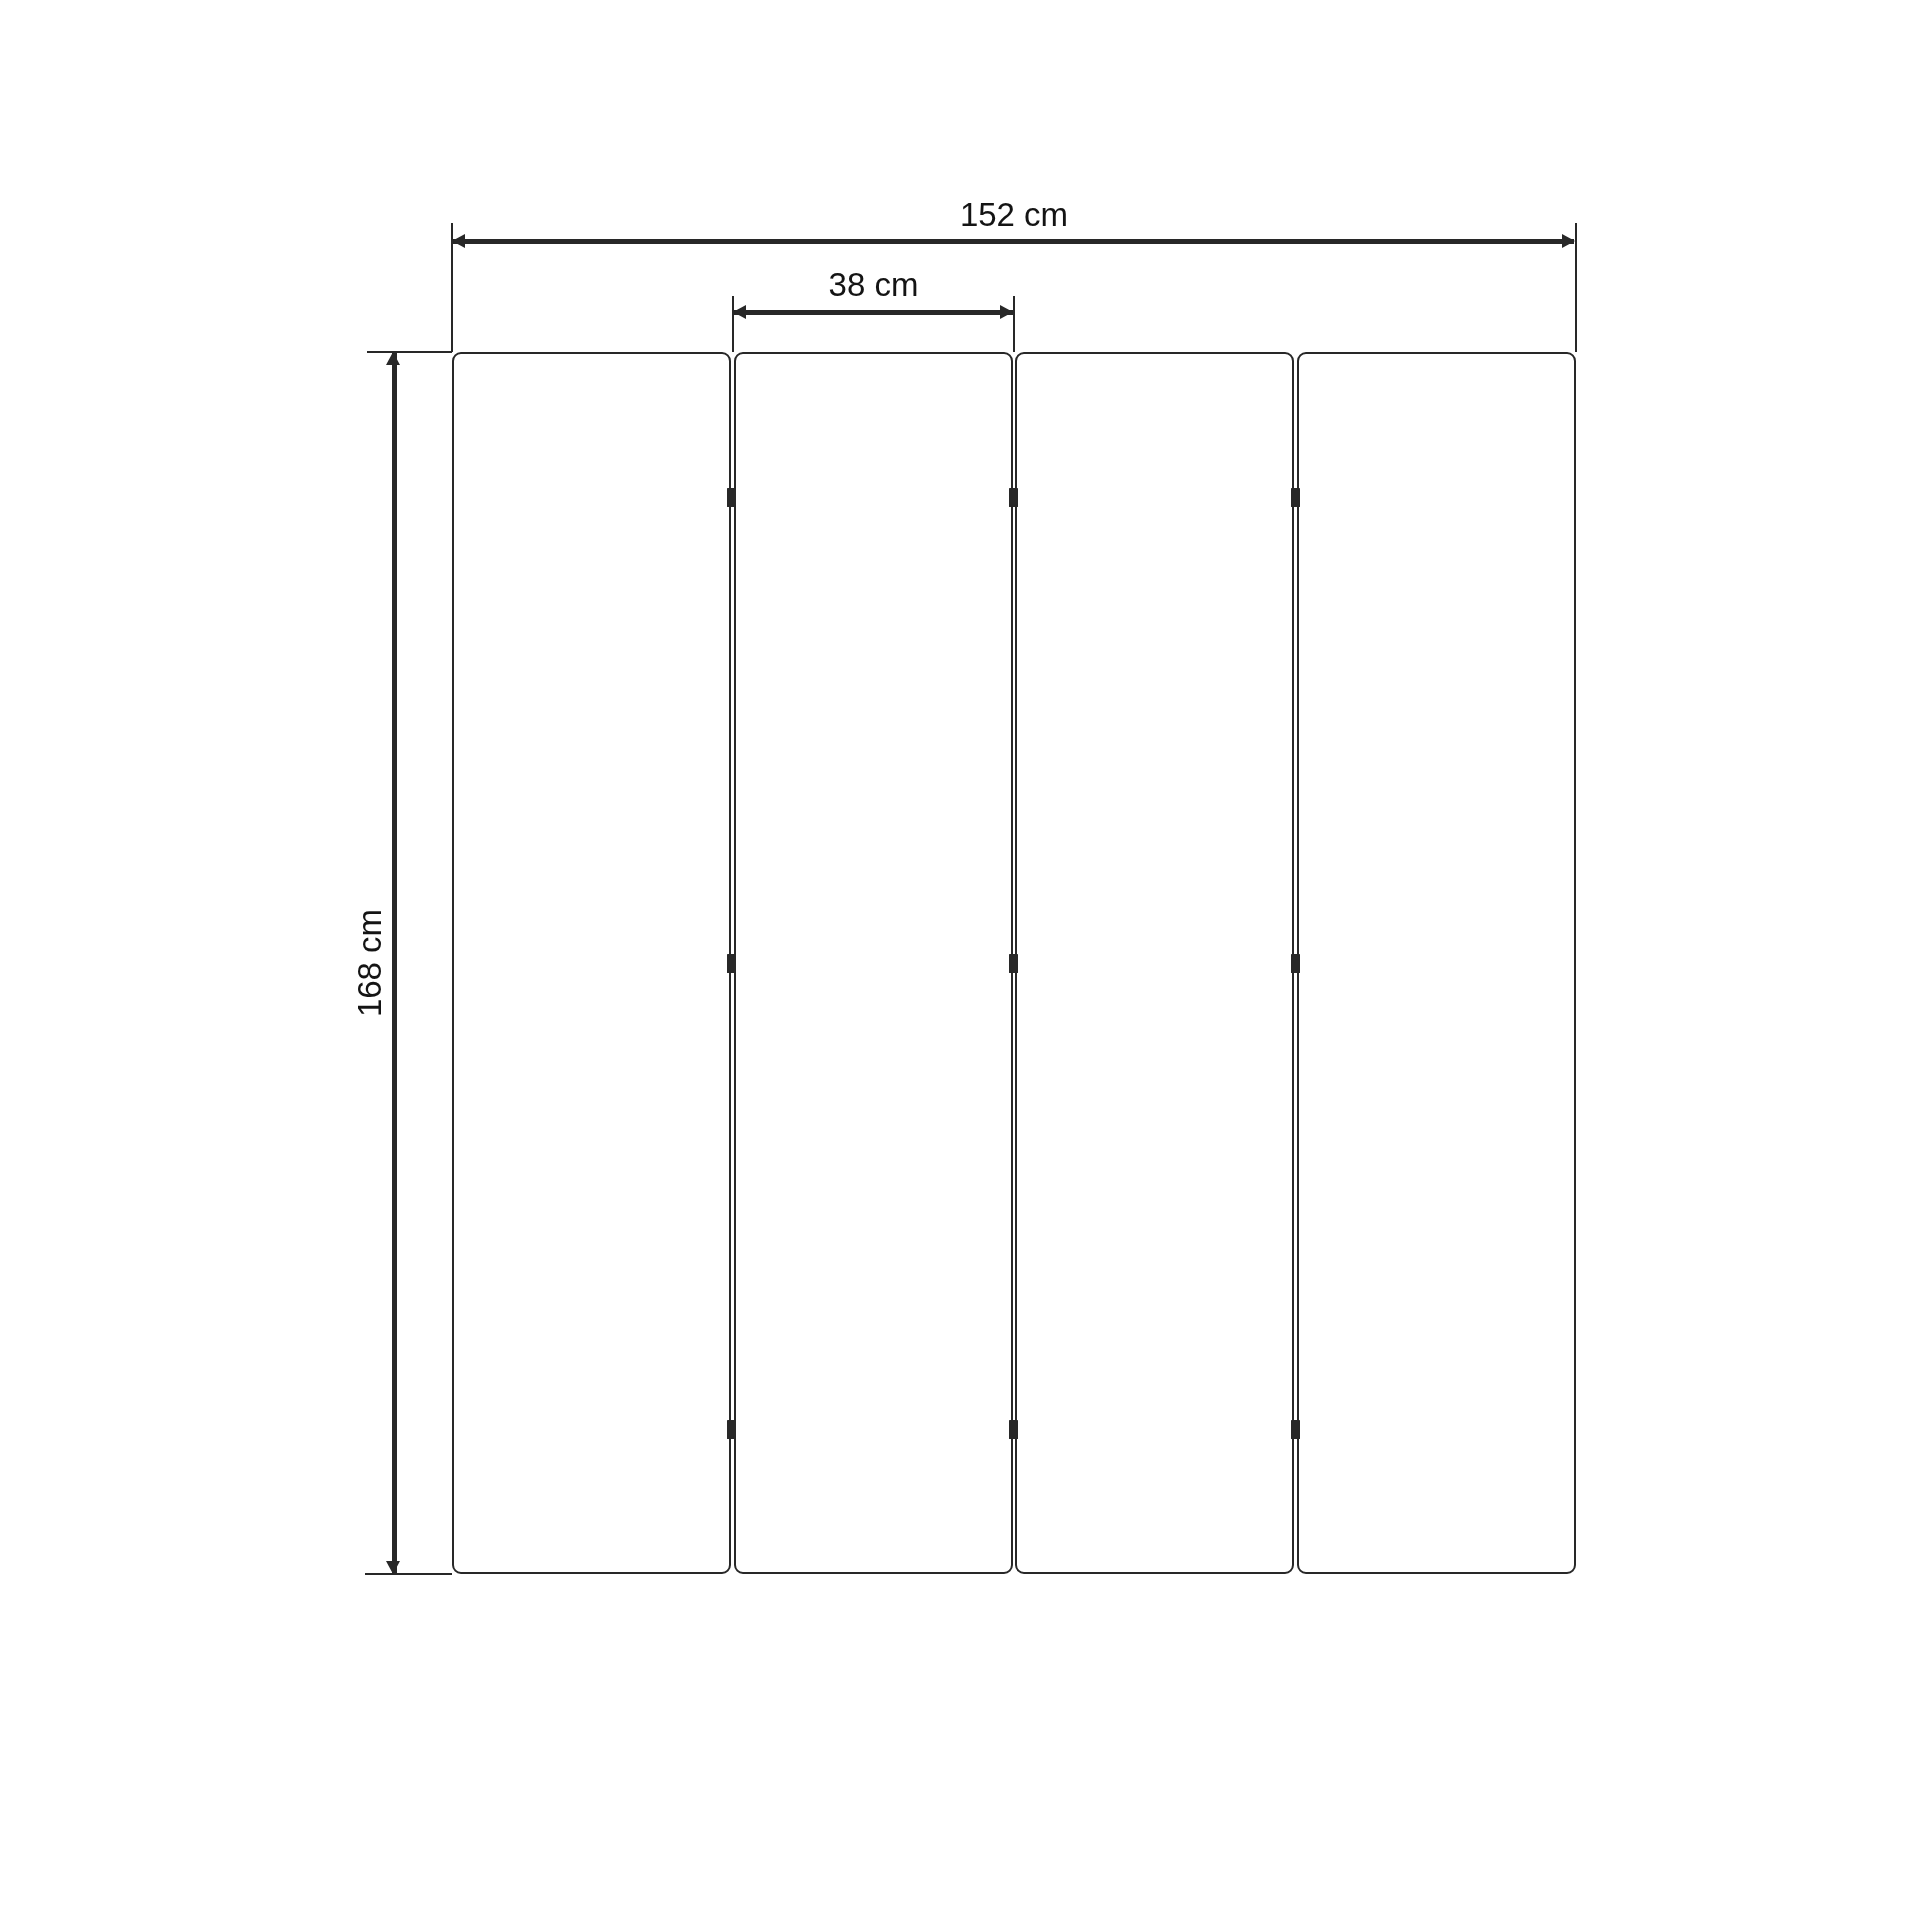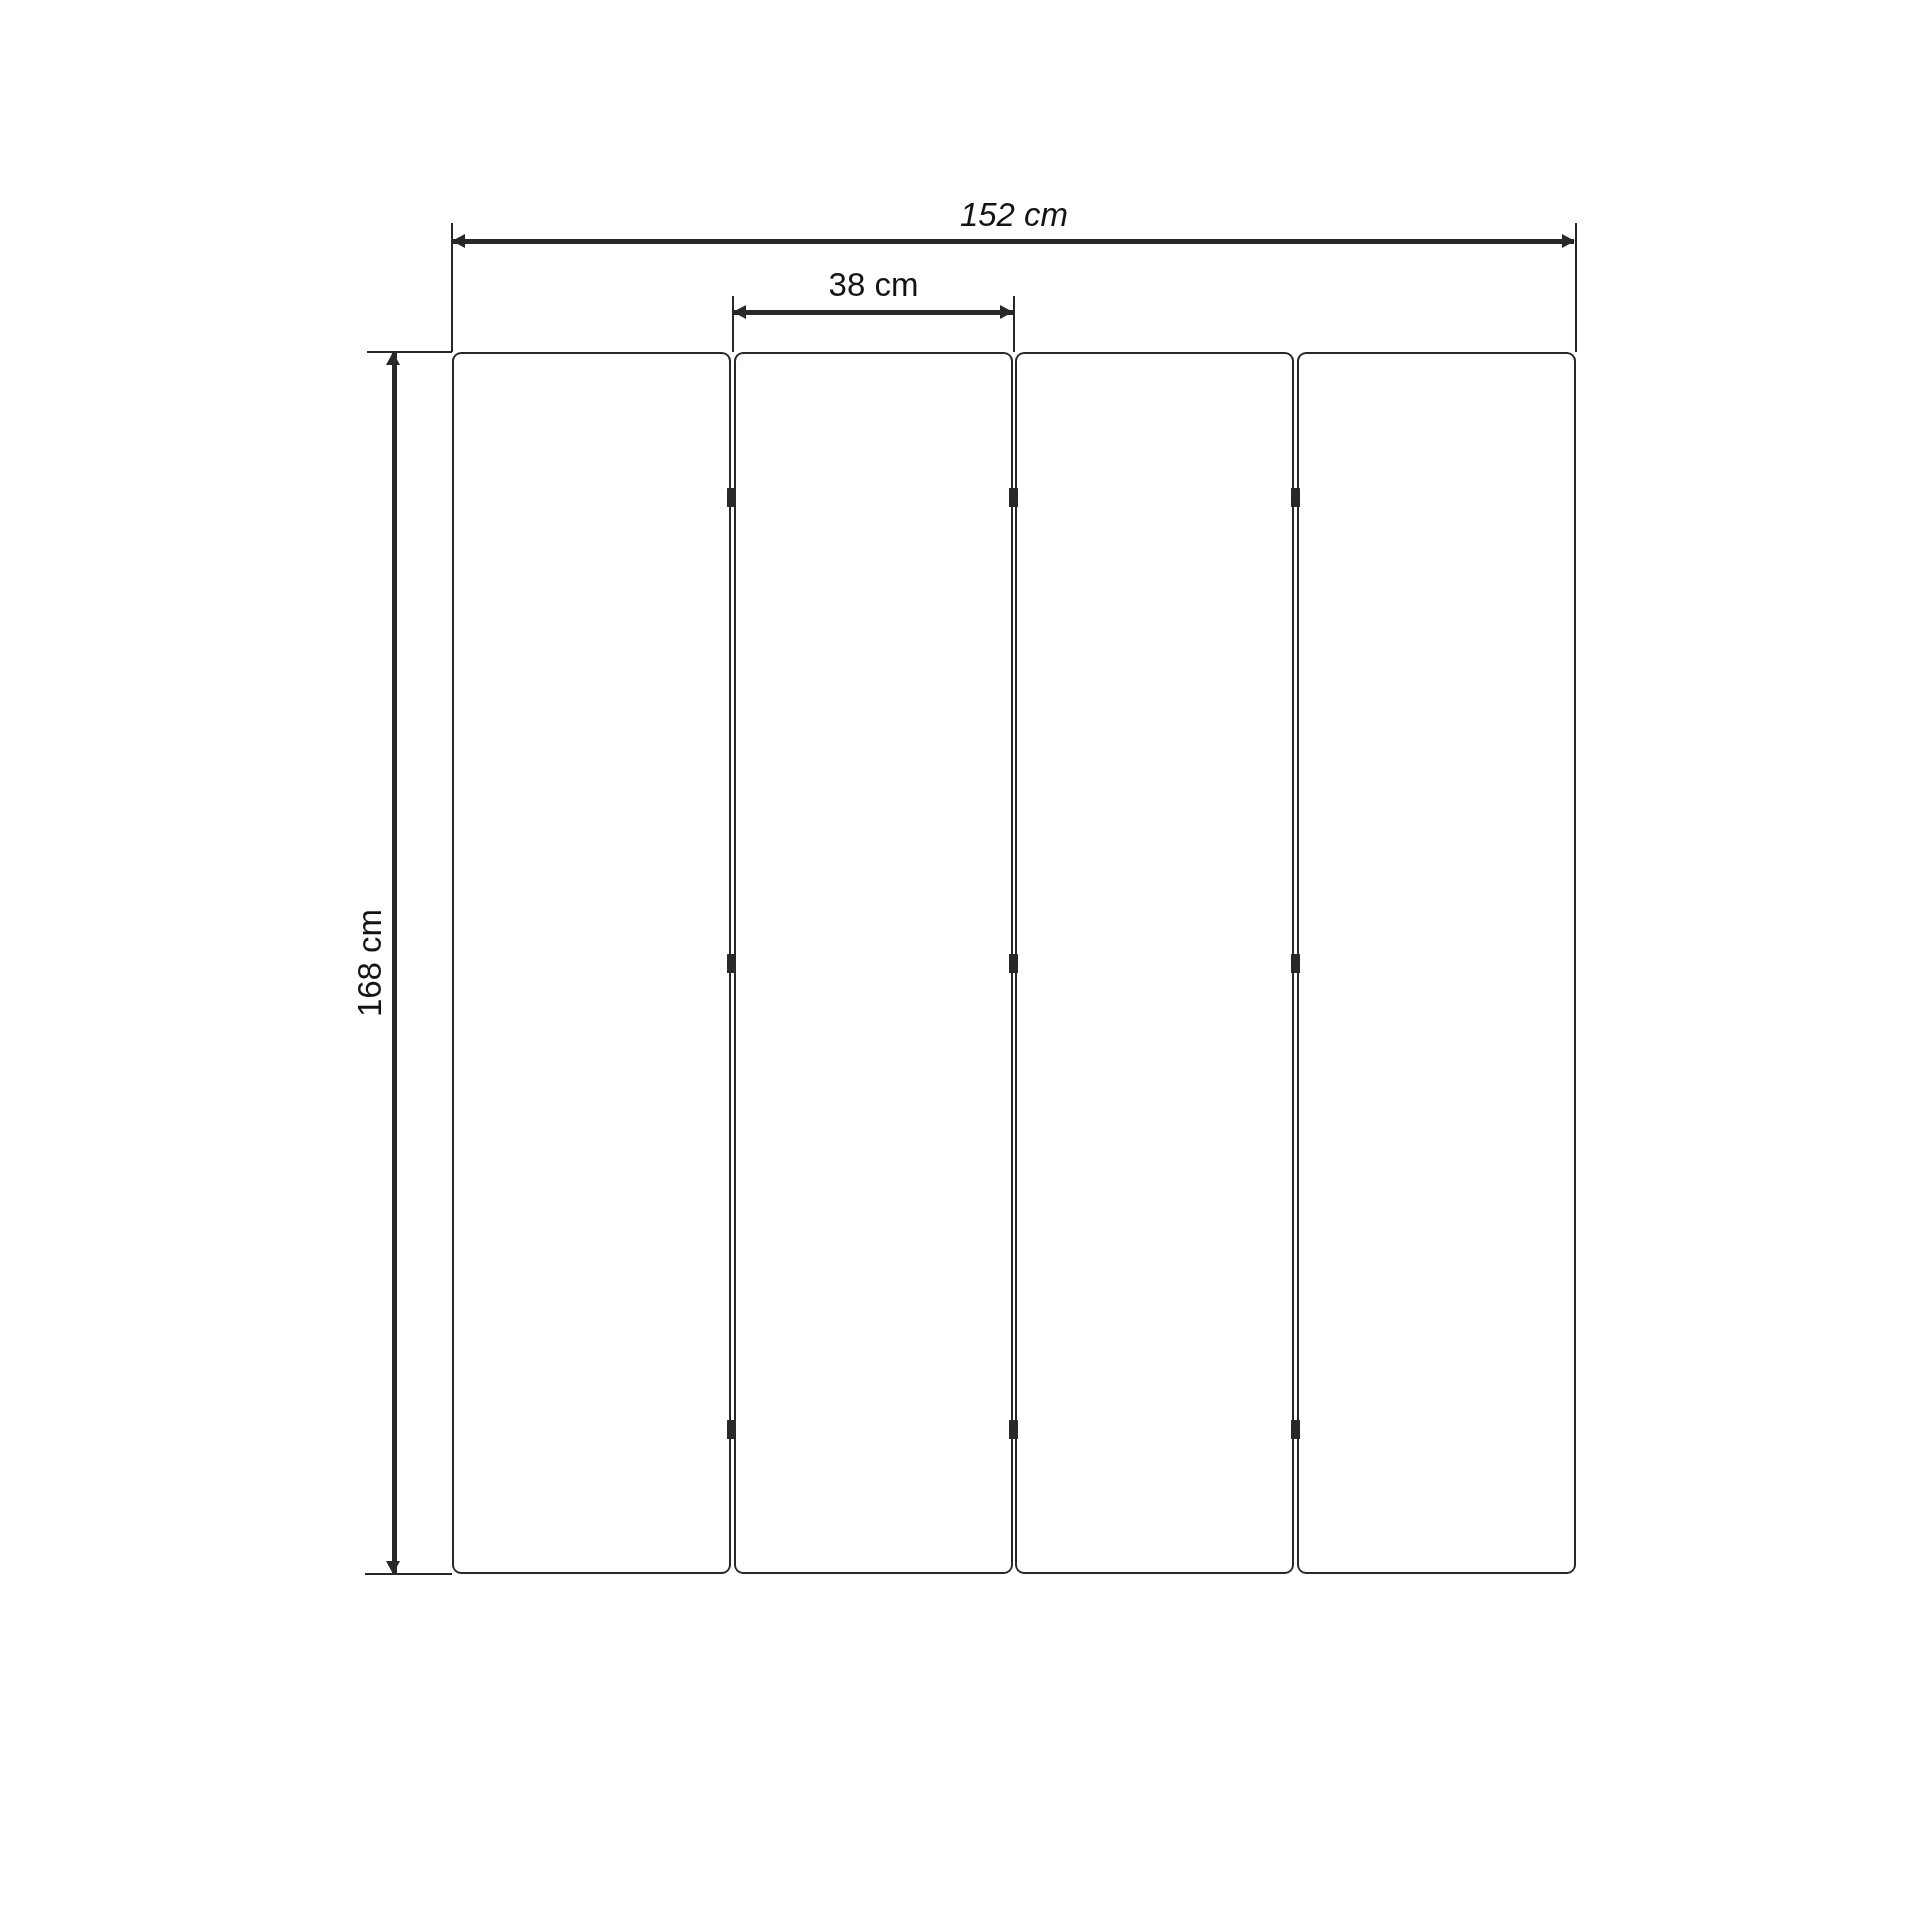--- a/index.html
+++ b/index.html
@@ -64,21 +64,21 @@
   .dimlabel.vlabel {
     transform: translate(-50%, -50%) rotate(-90deg);
   }
 </style>
 </head>
 <body style="background: rgb(255, 255, 255);">
 
 <div class="drawing">
 
   <div>
-    <div class="dimlabel" style="left:452px; top:198px; width:1124px;font-style:italic;">152 cm</div>
+    <div class="dimlabel" style="left:452px; top:198px; width:1124px;">152 cm</div>
     <div class="extline v" style="left:451px; top:223px; height:129px;"></div>
     <div class="extline v" style="left:1575px; top:223px; height:129px;"></div>
     <div class="dimline h" style="left:453px; top:239px; width:1121px;"></div>
     <div class="arrow left" style="left:452px; top:234px;"></div>
     <div class="arrow right" style="left:1562px; top:234px;"></div>
   </div>
 
   <div>
     <div class="dimlabel" style="left:733px; top:268px; width:281px;text-align:center;">38 cm</div>
     <div class="extline v" style="left:732px; top:296px; height:56px;"></div>

